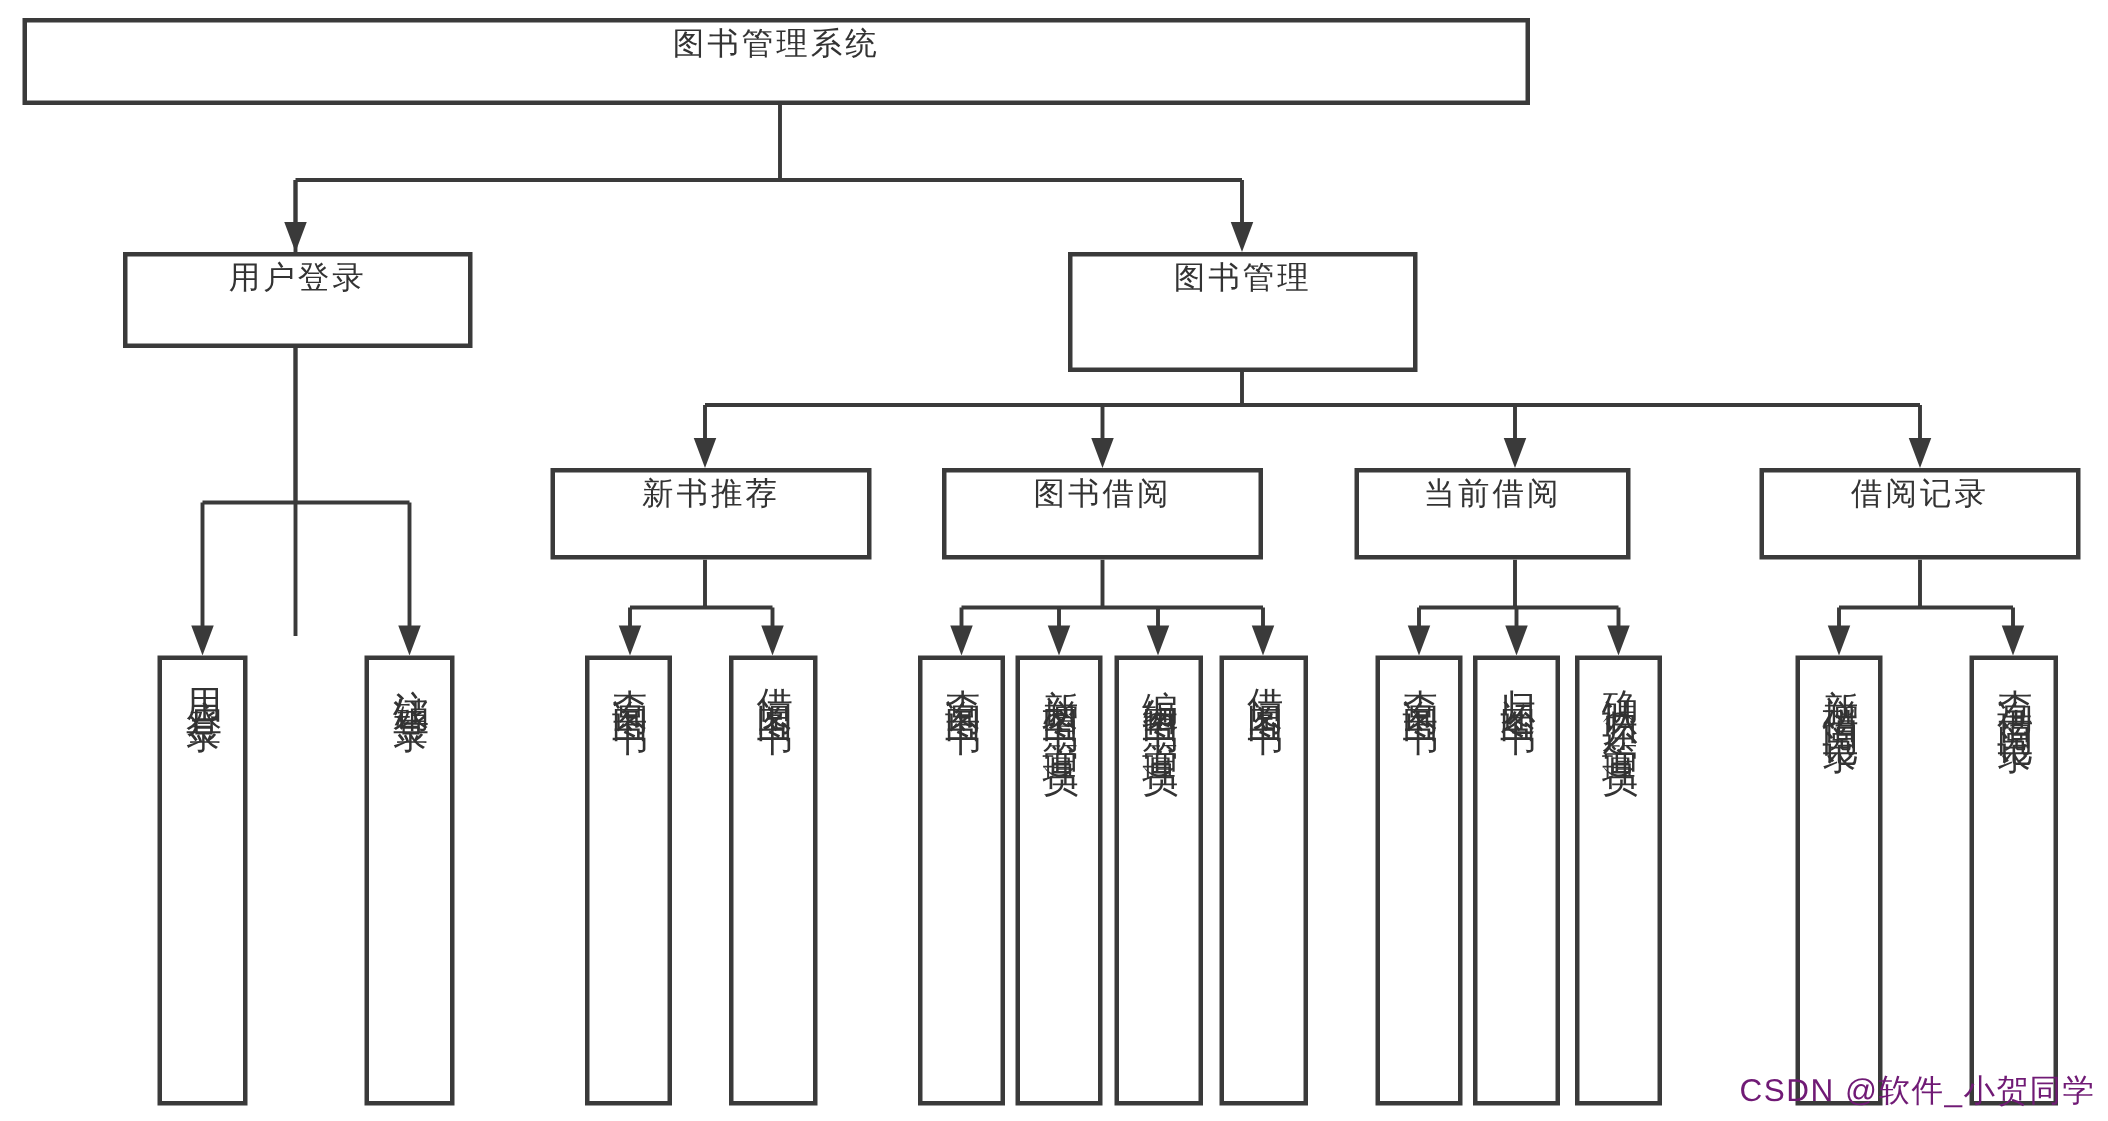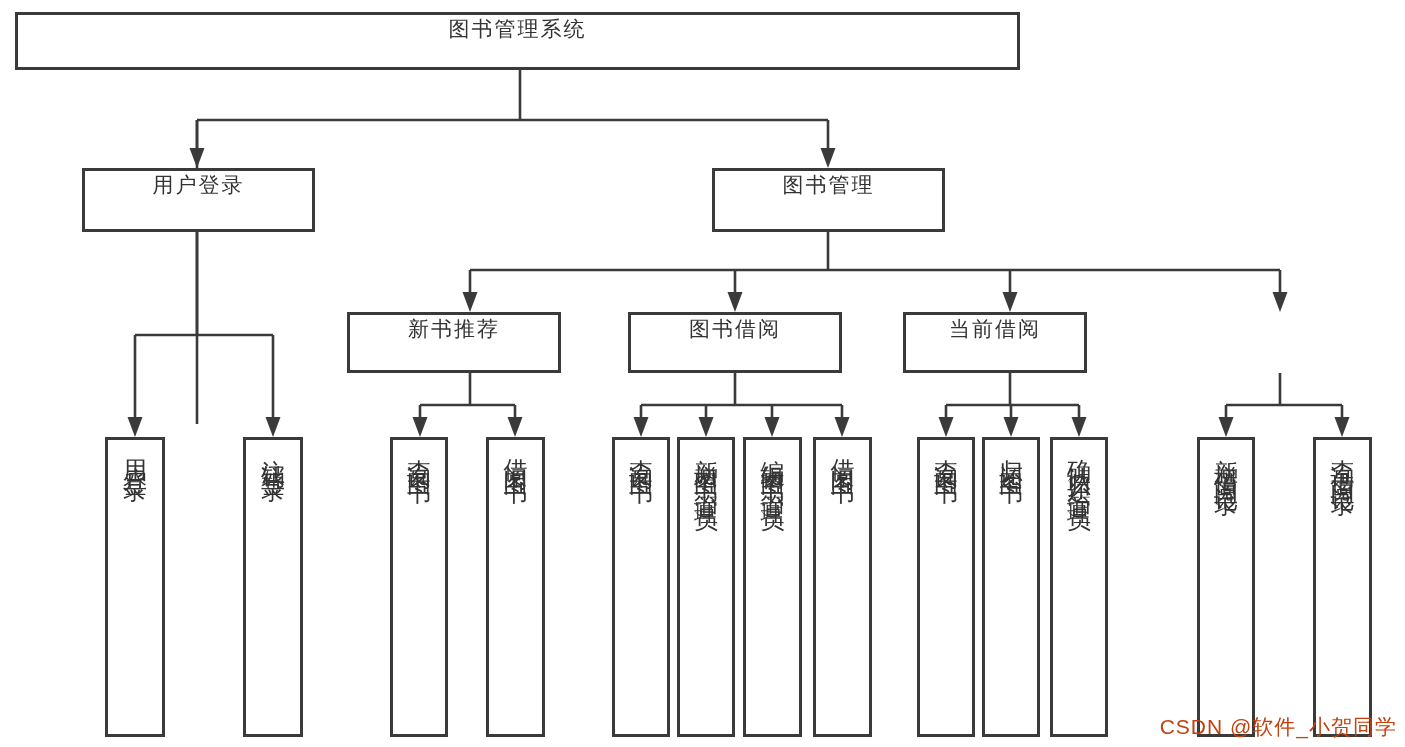--- a/index.html
+++ b/index.html
@@ -28,21 +28,21 @@
     writing-mode:vertical-rl;
     text-orientation:mixed;
     font-size:24px;
     letter-spacing:7px;
     line-height:1;
   }
   .watermark{
     position:absolute;
     right:8px;bottom:6px;
     font-size:21px;
-    color:#c2410c;
+    color:#701a75;
     letter-spacing:1px;
     white-space:nowrap;
     margin-top:48px;
   }
   svg line, svg path{stroke:#3a3a3a;stroke-width:2.6;fill:none;}
   svg polygon{fill:#3a3a3a;stroke:none;}
 </style>
 </head>
 <body>
 
@@ -118,32 +118,35 @@
     </g>
   </svg>
 
   <div class="node h" style="left:15px;top:12px;width:1005px;height:58px;">
     <span>图书管理系统</span>
   </div>
 
   <div class="node h" style="left:82px;top:168px;width:233px;height:64px;">
     <span>用户登录</span>
   </div>
-  <div class="node h" style="left:712px;top:168px;width:233px;height:64px;">
+  <div class="node h" style="left:712px;top:168px;width:233px;height:80px;">
     <span>图书管理</span>
   </div>
 
-  <div class="node h" style="left:347px;top:312px;width:214px;height:61px;">
+  <div class="node h" style="left:367px;top:312px;width:214px;height:61px;">
     <span>新书推荐</span>
   </div>
   <div class="node h" style="left:628px;top:312px;width:214px;height:61px;font-family:Liberation Serif, serif;">
     <span>图书借阅</span>
   </div>
   <div class="node h" style="left:903px;top:312px;width:184px;height:61px;">
     <span>当前借阅</span>
+  </div>
+  <div class="node h" style="left:1173px;top:312px;width:214px;height:61px;">
+    <span>借阅记录</span>
   </div>
 
   <div class="node v" style="left:105px;top:437px;width:60px;height:300px;">
     <span>用户登录</span>
   </div>
   <div class="node v" style="left:243px;top:437px;width:60px;height:300px;">
     <span>注销登录</span>
   </div>
 
   <div class="node v" style="left:390px;top:437px;width:58px;height:300px;">

